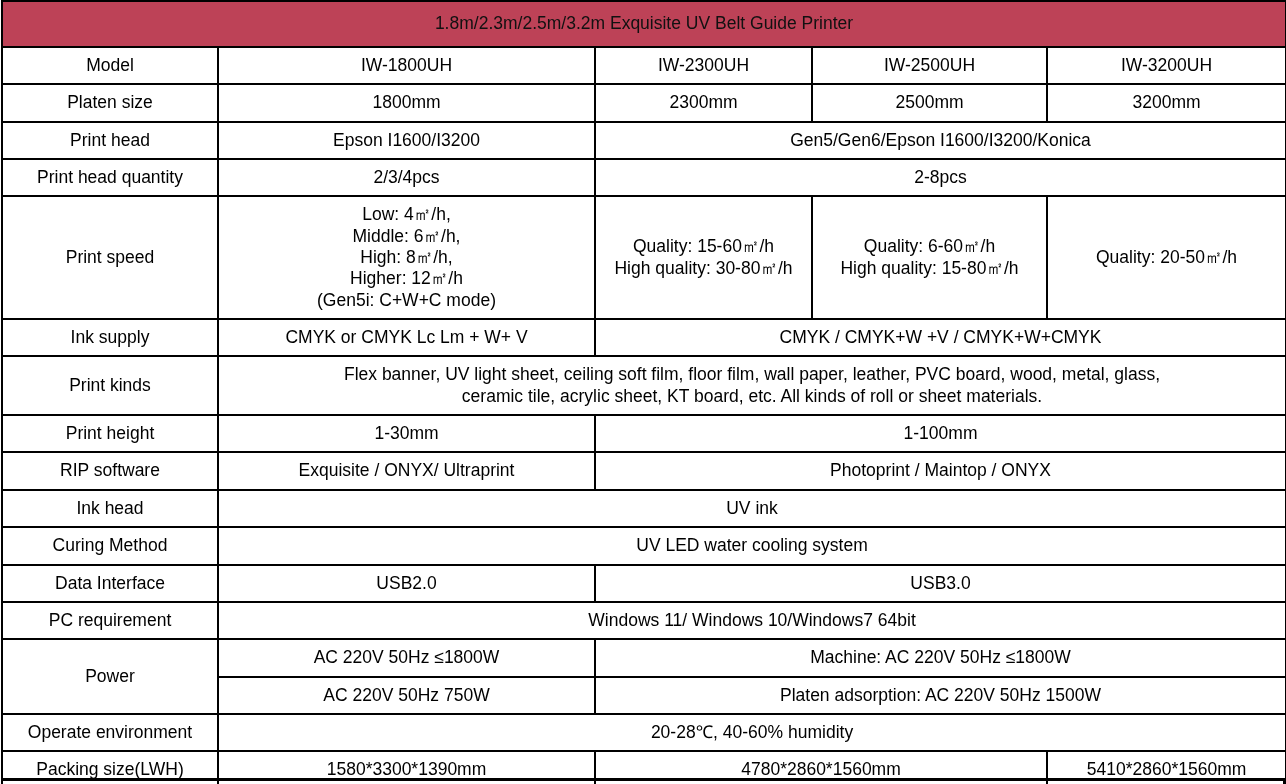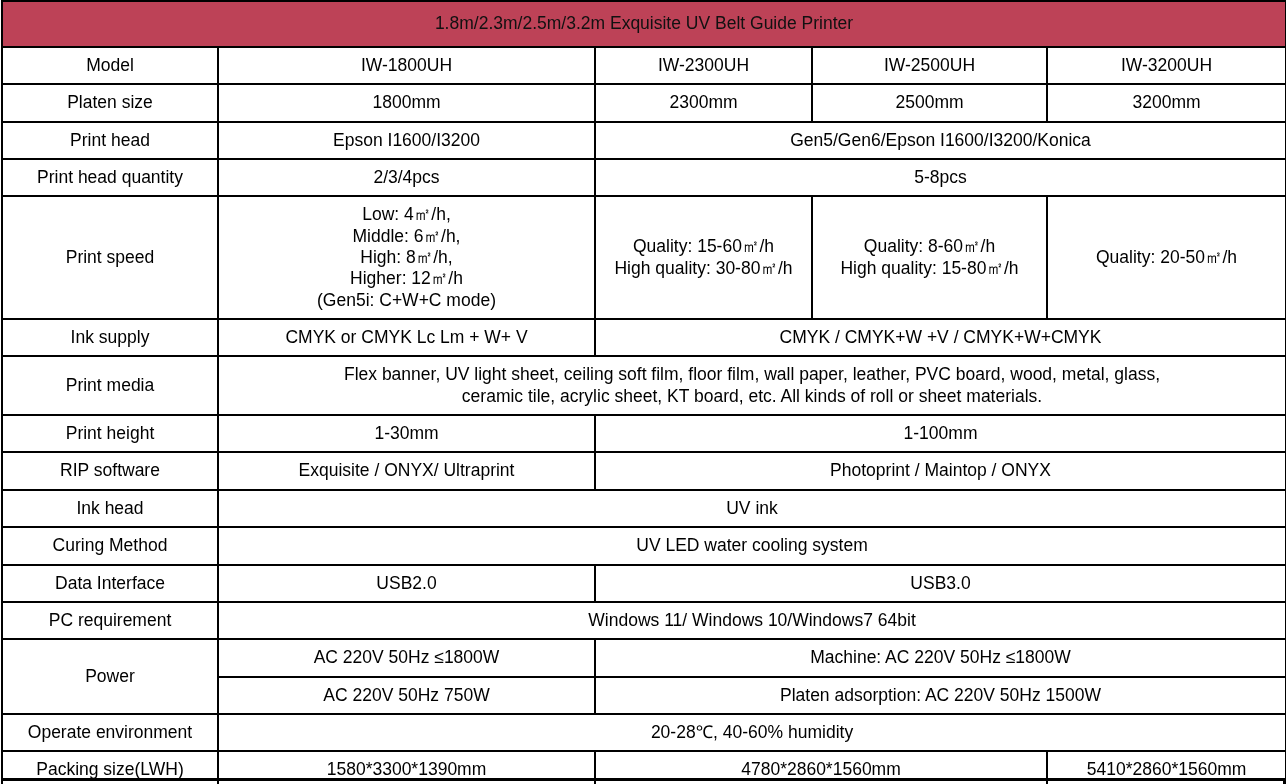--- a/index.html
+++ b/index.html
@@ -130,53 +130,53 @@
 
       <tr>
         <td class="label-cell">Print head</td>
         <td>Epson I1600/I3200</td>
         <td colspan="3">Gen5/Gen6/Epson I1600/I3200/Konica</td>
       </tr>
 
       <tr>
         <td class="label-cell">Print head quantity</td>
         <td>2/3/4pcs</td>
-        <td colspan="3">5-8pcs</td>
+        <td colspan="3">2-8pcs</td>
       </tr>
 
       <tr>
         <td class="label-cell">Print speed</td>
         <td class="speed-cell">
           <div>Low: 4㎡/h,</div>
           <div>Middle: 6㎡/h,</div>
           <div>High: 8㎡/h,</div>
           <div>Higher: 12㎡/h</div>
           <div>(Gen5i: C+W+C mode)</div>
         </td>
         <td class="speed-cell">
           <div>Quality: 15-60㎡/h</div>
           <div>High quality: 30-80㎡/h</div>
         </td>
         <td class="speed-cell">
-          <div>Quality: 8-60㎡/h</div>
+          <div>Quality: 6-60㎡/h</div>
           <div>High quality: 15-80㎡/h</div>
         </td>
         <td class="speed-cell">
           <div>Quality: 20-50㎡/h</div>
         </td>
       </tr>
 
       <tr>
         <td class="label-cell">Ink supply</td>
         <td>CMYK or CMYK Lc Lm + W+ V</td>
         <td colspan="3">CMYK / CMYK+W +V / CMYK+W+CMYK</td>
       </tr>
 
       <tr>
-        <td class="label-cell">Print media</td>
+        <td class="label-cell">Print kinds</td>
         <td class="media-cell" colspan="4">
           <div>Flex banner,  UV light sheet, ceiling soft film, floor film, wall paper, leather, PVC board, wood, metal, glass,</div>
           <div>ceramic tile, acrylic sheet, KT board, etc. All kinds of roll or sheet materials.</div>
         </td>
       </tr>
 
       <tr>
         <td class="label-cell">Print height</td>
         <td>1-30mm</td>
         <td colspan="3">1-100mm</td>

